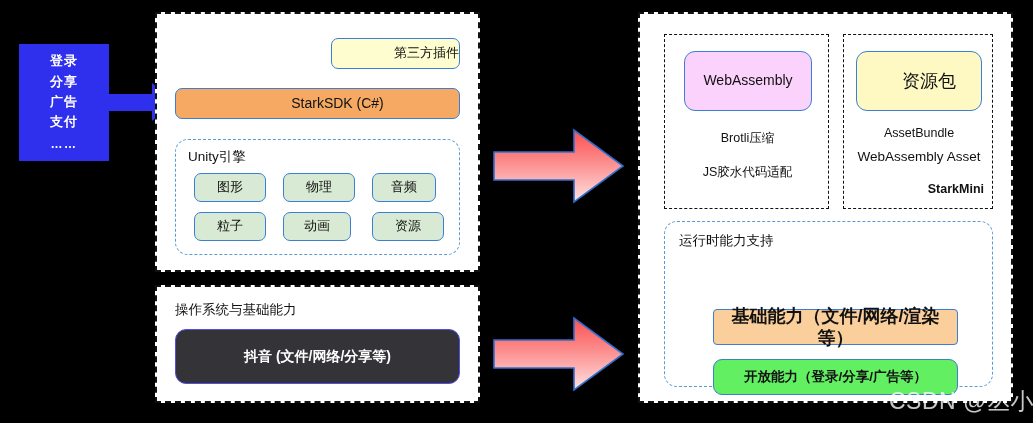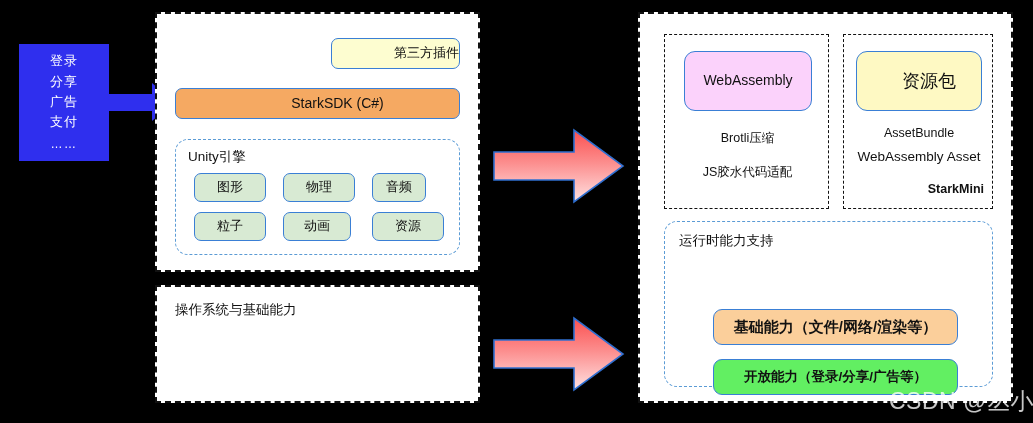--- a/index.html
+++ b/index.html
@@ -31,21 +31,21 @@
   
   .panel {
     background: #ffffff;
     border: 2px dashed #111111;
   }
 
   
   .blue-box {
     background: #2f2fee;
     color: #ffffff;
-    font-weight: normal;
+    font-weight: bold;
     font-size: 13px;
     flex-direction: column;
     line-height: 1.55;
     letter-spacing: 1px;
   }
   .blue-box .dots {
     letter-spacing: 1.5px;
     font-size: 12px;
     padding-top: 3px;
   }
@@ -68,21 +68,21 @@
     color: #111111;
     font-size: 13px;
   }
   .node-green   { background: #8ff08f; }
   .node-yellow  { background: #fdfdd0; }
   .node-orange  { background: #f5a962; font-size: 14px; }
   .node-unity   { background: #d8ead3; font-size: 13px; }
   .node-pink    { background: #fbd2fb; font-size: 14px; border-radius: 11px; }
   .node-skyblue { background: #fef9c3; font-size: 18px; border-radius: 11px; padding-left: 20px; }
   .node-salmon  { background: #f89d9d; font-size: 13.5px; font-weight: bold; border-radius: 9px; }
-  .node-peach   { background: #fbcf9b; font-size: 15px; font-weight: bold; border-radius: 9px; }
+  .node-peach   { background: #fbcf9b; font-size: 18px; font-weight: bold; border-radius: 4px; }
   .node-lime    { background: #62ef62; font-size: 13.5px; font-weight: bold; border-radius: 9px; }
   .node-dark    {
     background: #333338;
     border: 1.4px solid #5050e8;
     border-radius: 11px;
     color: #ffffff;
     font-size: 14px;
     font-weight: bold;
   }
 
@@ -152,39 +152,42 @@
 
     <div class="abs dash-blue" style="left:18px; top:125px; width:285px; height:116px;">
       <span class="group-label" style="left:12px; top:8px;">Unity引擎</span>
 
       <div class="abs node node-unity center-txt" style="left:18px; top:33px; width:72px; height:29px;">
         <span>图形</span>
       </div>
       <div class="abs node node-unity center-txt" style="left:107px; top:33px; width:72px; height:29px;">
         <span>物理</span>
       </div>
-      <div class="abs node node-unity center-txt" style="left:196px; top:33px; width:54px; height:29px;">
+      <div class="abs node node-unity center-txt" style="left:196px; top:33px; width:64px; height:29px;">
         <span>音频</span>
       </div>
 
       <div class="abs node node-unity center-txt" style="left:18px; top:72px; width:72px; height:29px;">
         <span>粒子</span>
       </div>
       <div class="abs node node-unity center-txt" style="left:107px; top:72px; width:68px; height:29px;">
         <span>动画</span>
       </div>
       <div class="abs node node-unity center-txt" style="left:196px; top:72px; width:72px; height:29px;">
         <span>资源</span>
       </div>
     </div>
   </div>
 
   <div class="abs panel" style="left:155px; top:285px; width:325px; height:118px;">
     <span class="group-label" style="left:18px; top:14px;">操作系统与基础能力</span>
 
+    <div class="abs node-dark center-txt" style="left:18px; top:42px; width:285px; height:55px;">
+      <span>抖音 (文件/网络/分享等)</span>
+    </div>
   </div>
 
   <div class="abs" style="left:492px; top:128px; width:133px; height:76px;">
     <svg width="133" height="76" viewBox="0 0 133 76">
       <defs>
         <linearGradient id="pinkGradTop" x1="0" y1="1" x2="0" y2="0">
           <stop offset="0%" stop-color="#ffe2e2"></stop>
           <stop offset="55%" stop-color="#fc8d8d"></stop>
           <stop offset="100%" stop-color="#fb5050"></stop>
         </linearGradient>

